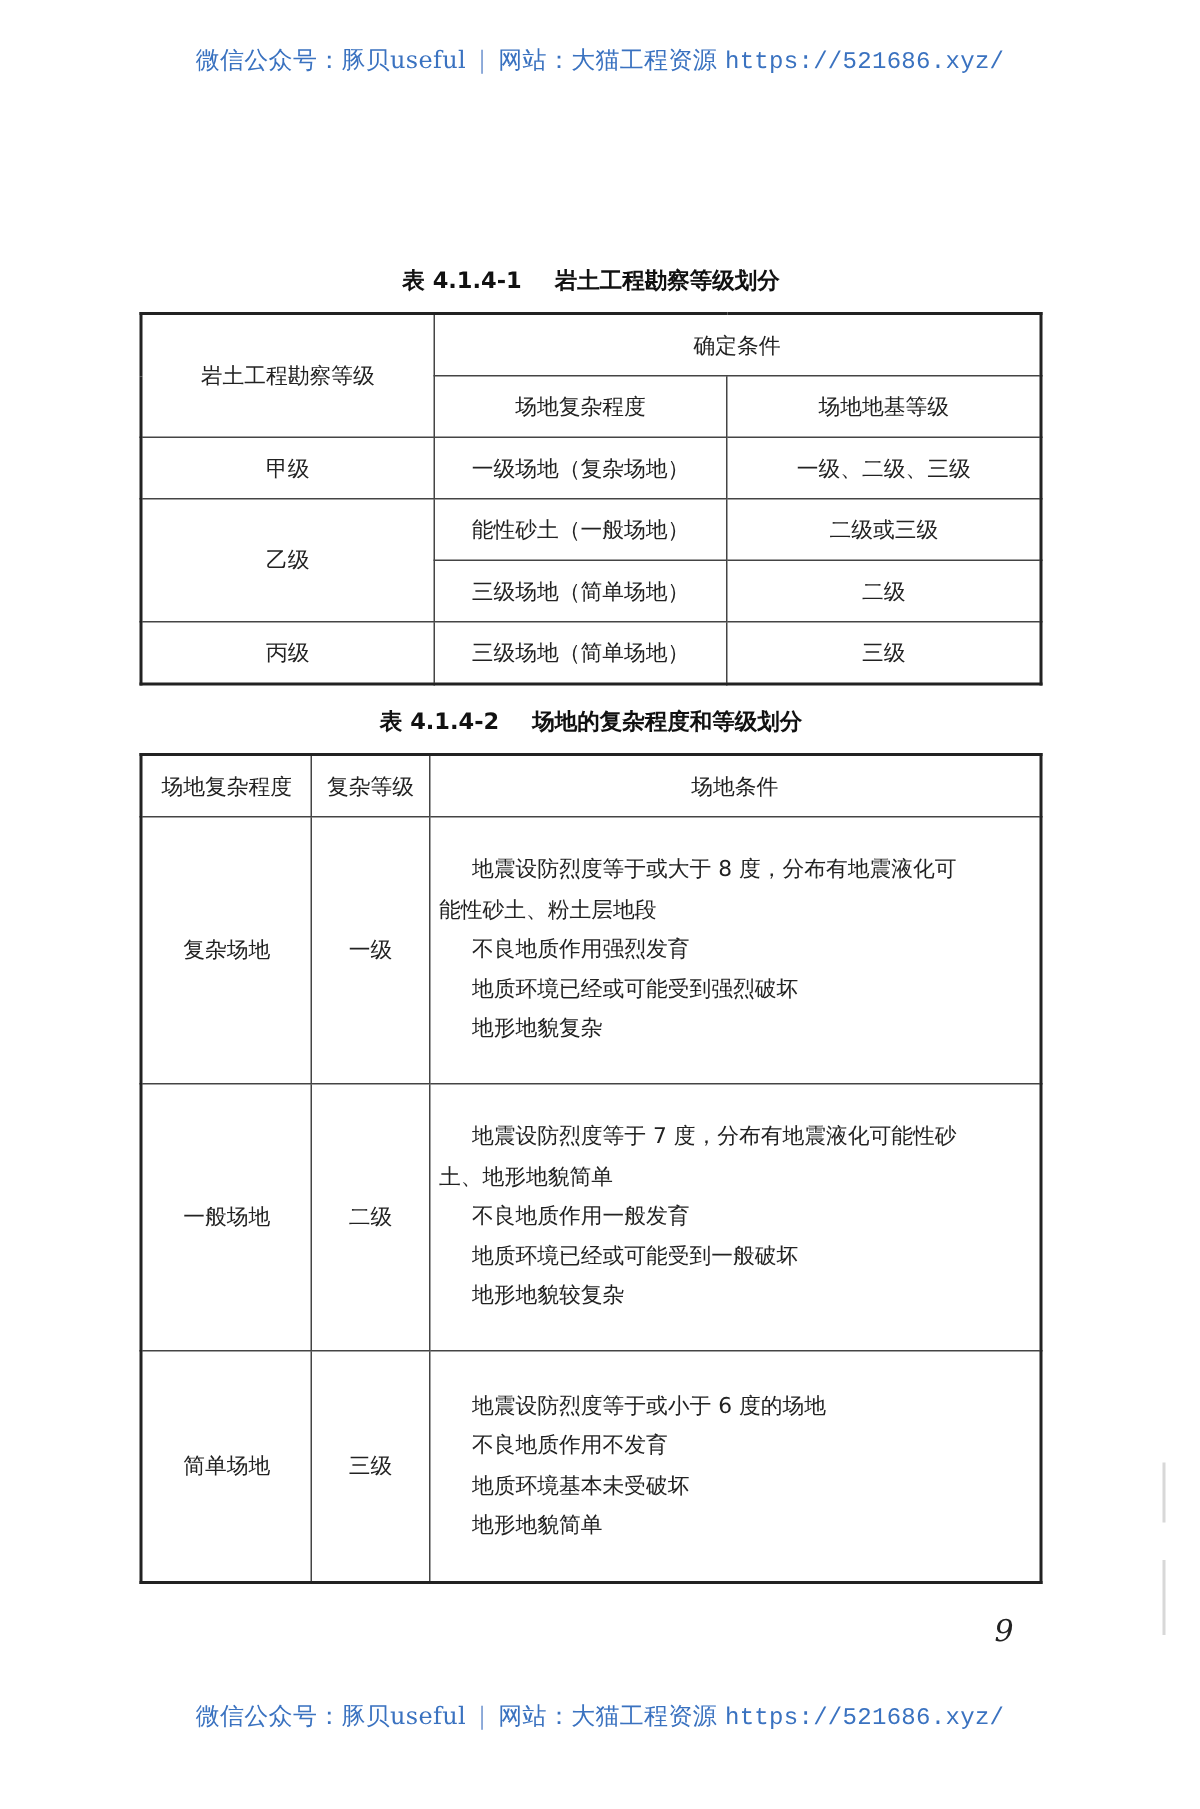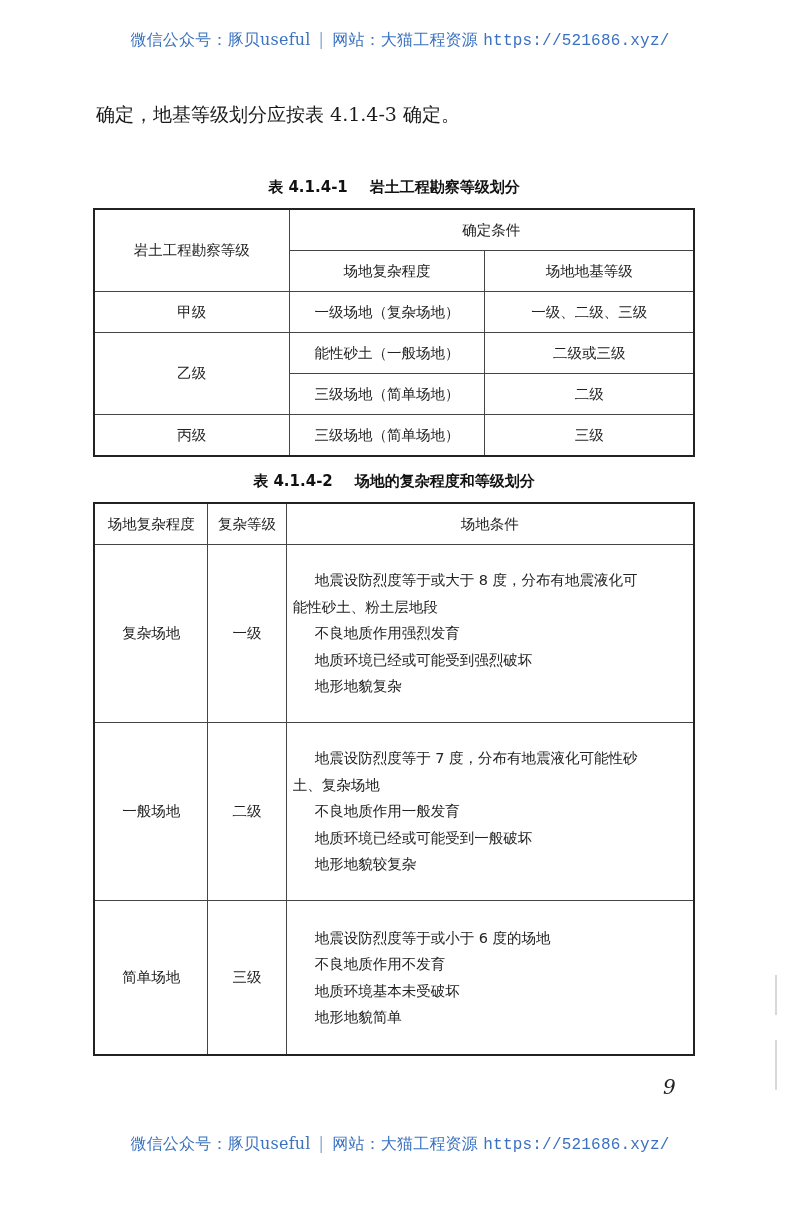--- a/index.html
+++ b/index.html
@@ -73,21 +73,20 @@
   }
 </style>
 </head>
 <body>
 
 <div id="wm-top" class="watermark">
   <span>微信公众号：豚贝useful</span><span class="sep">|</span><span>网站：大猫工程资源</span> <span class="url">https://521686.xyz/</span>
 </div>
 
 <div class="para" style="top:98px;">
-  <div>确定，地基等级划分应按表 4.1.4-3 确定。</div>
 </div>
 
 <div class="caption" style="top:178px;">
   <span class="num">表 4.1.4-1</span><span>岩土工程勘察等级划分</span>
 </div>
 
 <table id="table1" class="t">
   <tbody>
       <tr class="h1">
     <td class="c1" rowspan="2">岩土工程勘察等级</td>
@@ -139,21 +138,21 @@
       <span class="cond-line indent">不良地质作用强烈发育</span>
       <span class="cond-line indent">地质环境已经或可能受到强烈破坏</span>
       <span class="cond-line indent">地形地貌复杂</span>
     </td>
   </tr>
   <tr class="row2">
     <td class="c1">一般场地</td>
     <td class="c2">二级</td>
     <td class="c3 cond">
       <span class="cond-line indent">地震设防烈度等于 7 度，分布有地震液化可能性砂</span>
-      <span class="cond-line">土、复杂场地</span>
+      <span class="cond-line">土、地形地貌简单</span>
       <span class="cond-line indent">不良地质作用一般发育</span>
       <span class="cond-line indent">地质环境已经或可能受到一般破坏</span>
       <span class="cond-line indent">地形地貌较复杂</span>
     </td>
   </tr>
   <tr class="row3">
     <td class="c1">简单场地</td>
     <td class="c2">三级</td>
     <td class="c3 cond">
       <span class="cond-line indent">地震设防烈度等于或小于 6 度的场地</span>

